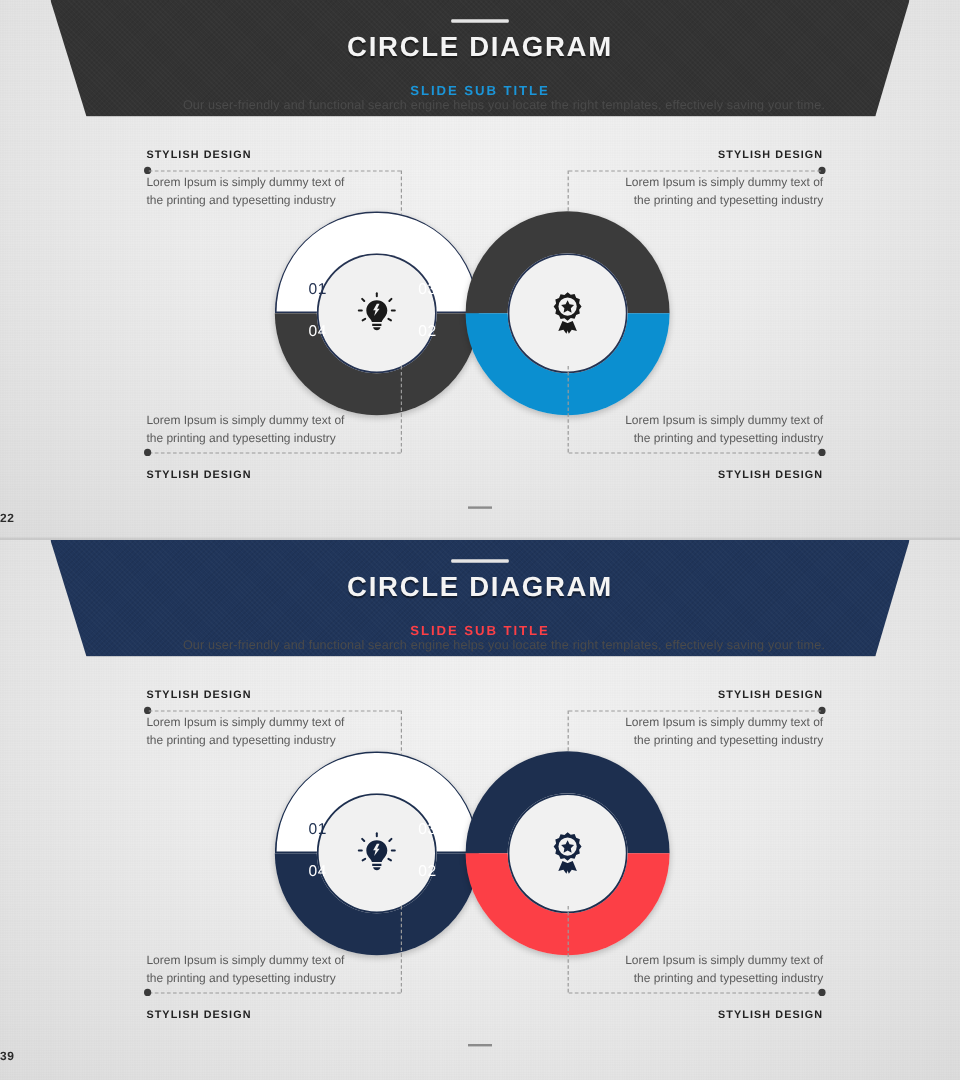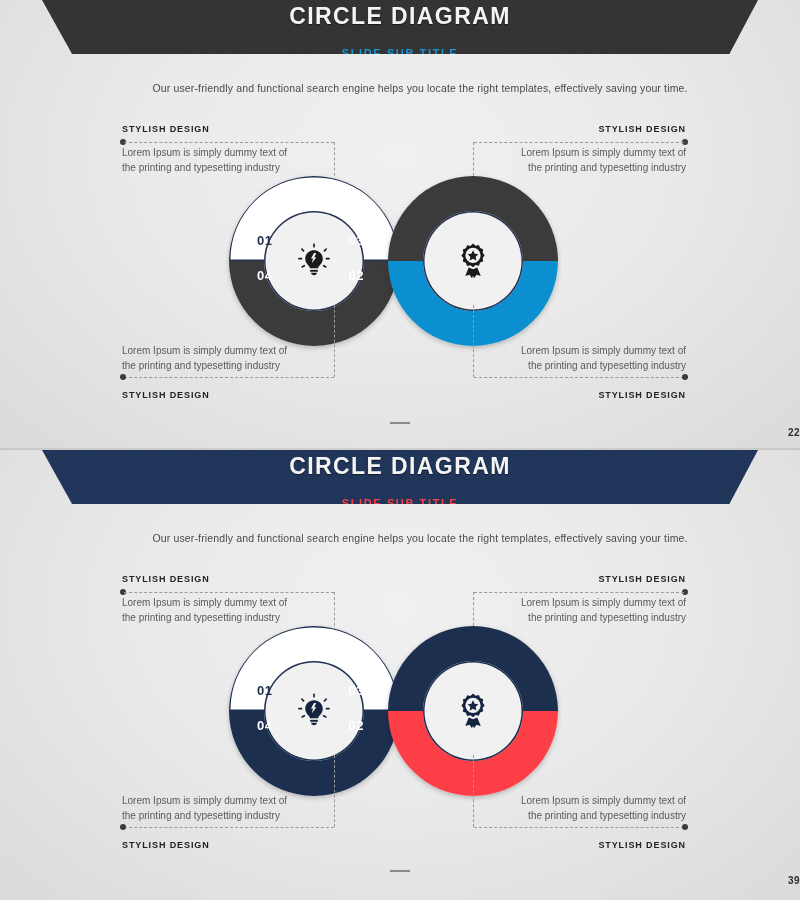--- a/index.html
+++ b/index.html
@@ -18,21 +18,21 @@
   .slide.s1{top:0;}
   .slide.s2{top:450px;}
 
   
   .noise{position:absolute;inset:0;pointer-events:none;opacity:.55;
      background-image:
        repeating-linear-gradient(0deg, rgba(0,0,0,.016) 0 1px, transparent 1px 2px),
        repeating-linear-gradient(90deg, rgba(0,0,0,.016) 0 1px, transparent 1px 2px);}
 
   
-  .banner{position:absolute;top:0;left:42px;width:716px;height:54px;
+  .banner{position:absolute;top:0;left:42px;width:716px;height:97px;
      clip-path:polygon(0 0,100% 0,96% 100%,4.2% 100%);
      display:flex;flex-direction:column;align-items:center;justify-content:center;
      box-shadow:0 4px 7px rgba(0,0,0,.35);}
   .banner.dark{background:#333333;
      background-image:repeating-linear-gradient(45deg, rgba(255,255,255,.018) 0 1px, transparent 1px 3px),
                       repeating-linear-gradient(-45deg, rgba(0,0,0,.05) 0 1px, transparent 1px 3px);}
   .banner.navy{background:#20355a;
      background-image:repeating-linear-gradient(45deg, rgba(255,255,255,.02) 0 1px, transparent 1px 3px),
                       repeating-linear-gradient(-45deg, rgba(0,0,0,.05) 0 1px, transparent 1px 3px);}
   .banner-rule{width:48px;height:3px;background:#e4e4e4;margin-bottom:9px;border-radius:1px;}
@@ -57,24 +57,24 @@
   
   .donut-wrap{position:absolute;}
   .donut{position:absolute;width:170px;height:170px;border-radius:50%;
      box-shadow:0 2px 5px rgba(0,0,0,.22);}
   .half{position:absolute;left:0;width:170px;height:85px;overflow:hidden;}
   .half.top{top:0;border-radius:85px 85px 0 0;}
   .half.bot{top:85px;border-radius:0 0 85px 85px;}
   .hole{position:absolute;left:35px;top:35px;width:100px;height:100px;border-radius:50%;
      background:#f1f1f1;display:flex;align-items:center;justify-content:center;
      box-shadow:inset 0 0 0 1.5px #253352;}
-  .num{position:absolute;font-size:13px;font-weight:bold;letter-spacing:.5px;}
-
-  
-  .pg{position:absolute;left:0;width:800px;text-align:right;}
+  .num{position:absolute;font-size:13px;font-weight:normal;letter-spacing:.5px;}
+
+  
+  .pg{position:absolute;left:0;width:800px;text-align:left;}
   .pg-rule{width:20px;height:2px;background:#8b8b8b;margin:0 auto 3px;}
   .pg-num{font-size:10px;font-weight:bold;color:#2b2b2b;letter-spacing:.5px;}
 
   .divider{position:absolute;left:0;top:448px;width:800px;height:2px;background:rgba(0,0,0,.08);}
 </style>
 </head>
 <body>
 
 <div class="page">
 

